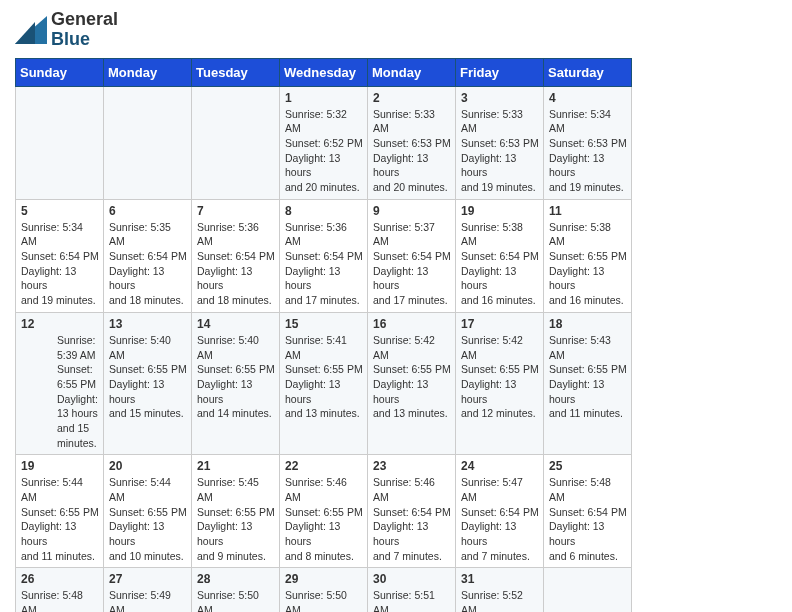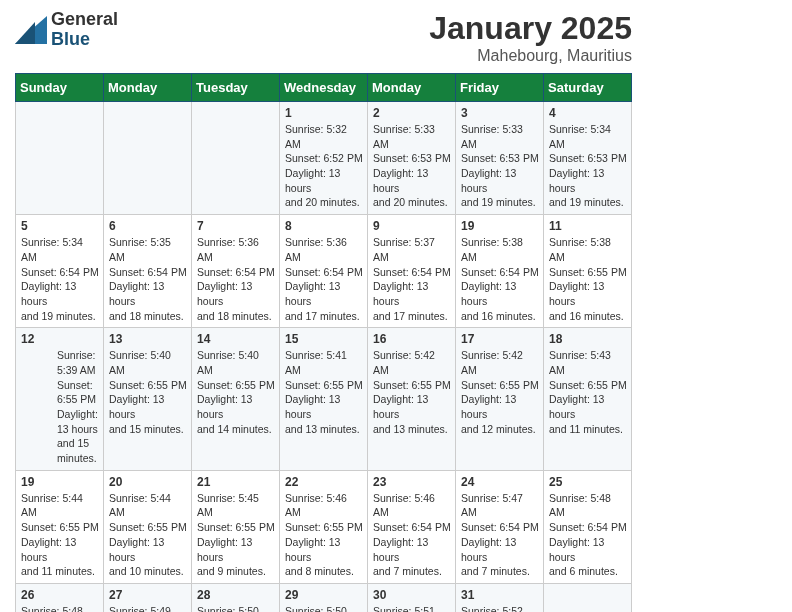--- a/index.html
+++ b/index.html
@@ -55,21 +55,21 @@
     .cal-subtitle {
       font-size: 16px;
       color: #555;
     }
     table {
       width: 100%;
       border-collapse: collapse;
       table-layout: fixed;
     }
     thead tr {
-      background-color: #15803d;
+      background-color: #1d4ed8;
     }
     thead th {
       color: #fff;
       font-size: 13px;
       font-weight: bold;
       padding: 6px 4px;
       text-align: left;
       border: 1px solid #1a5276;
     }
     tbody tr {
@@ -112,24 +112,20 @@
     <div class="logo">
       <svg class="logo-icon" viewBox="0 0 32 28" xmlns="http://www.w3.org/2000/svg">
         <polygon points="0,28 32,0 32,28" fill="#2471a3"></polygon>
         <polygon points="0,28 20,6 20,28" fill="#1a5276"></polygon>
       </svg>
       <div class="logo-text">
         <span class="logo-general">General</span>
         <span class="logo-blue">Blue</span>
       </div>
     </div>
-    <div class="title-block">
-      <div class="cal-title">January 2025</div>
-      <div class="cal-subtitle">Mahebourg, Mauritius</div>
-    </div>
   </div>
 
   <table>
     <thead>
       <tr>
       <th>Sunday</th>
           <th>Monday</th>
           <th>Tuesday</th>
           <th>Wednesday</th>
           <th>Monday</th>

